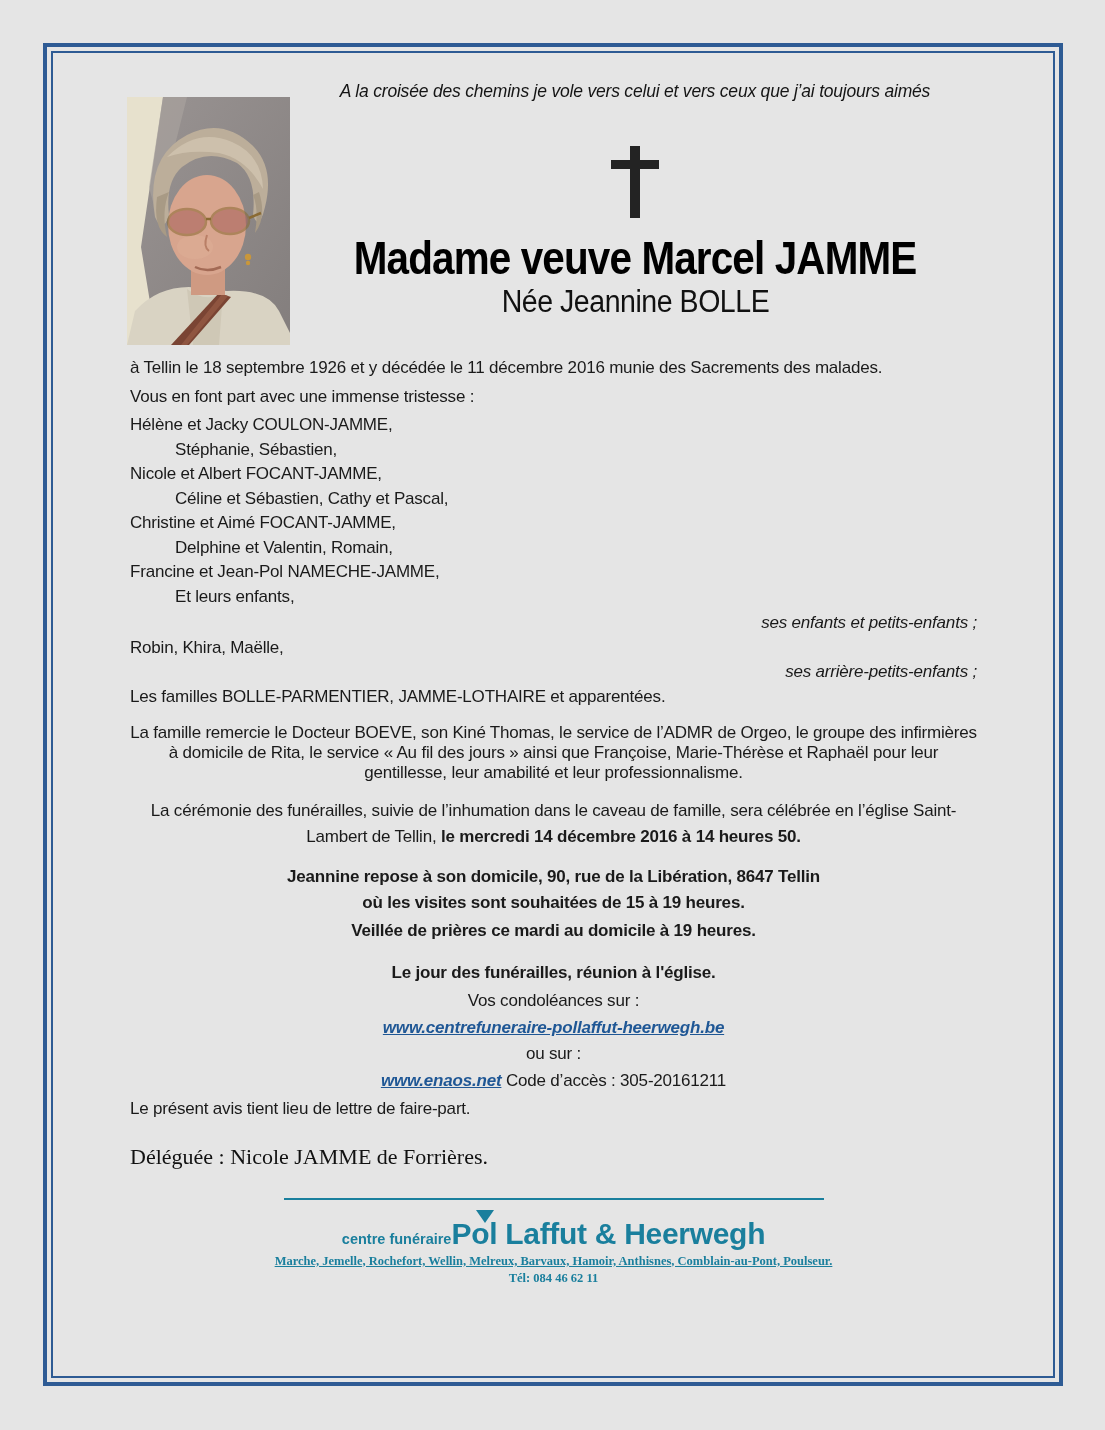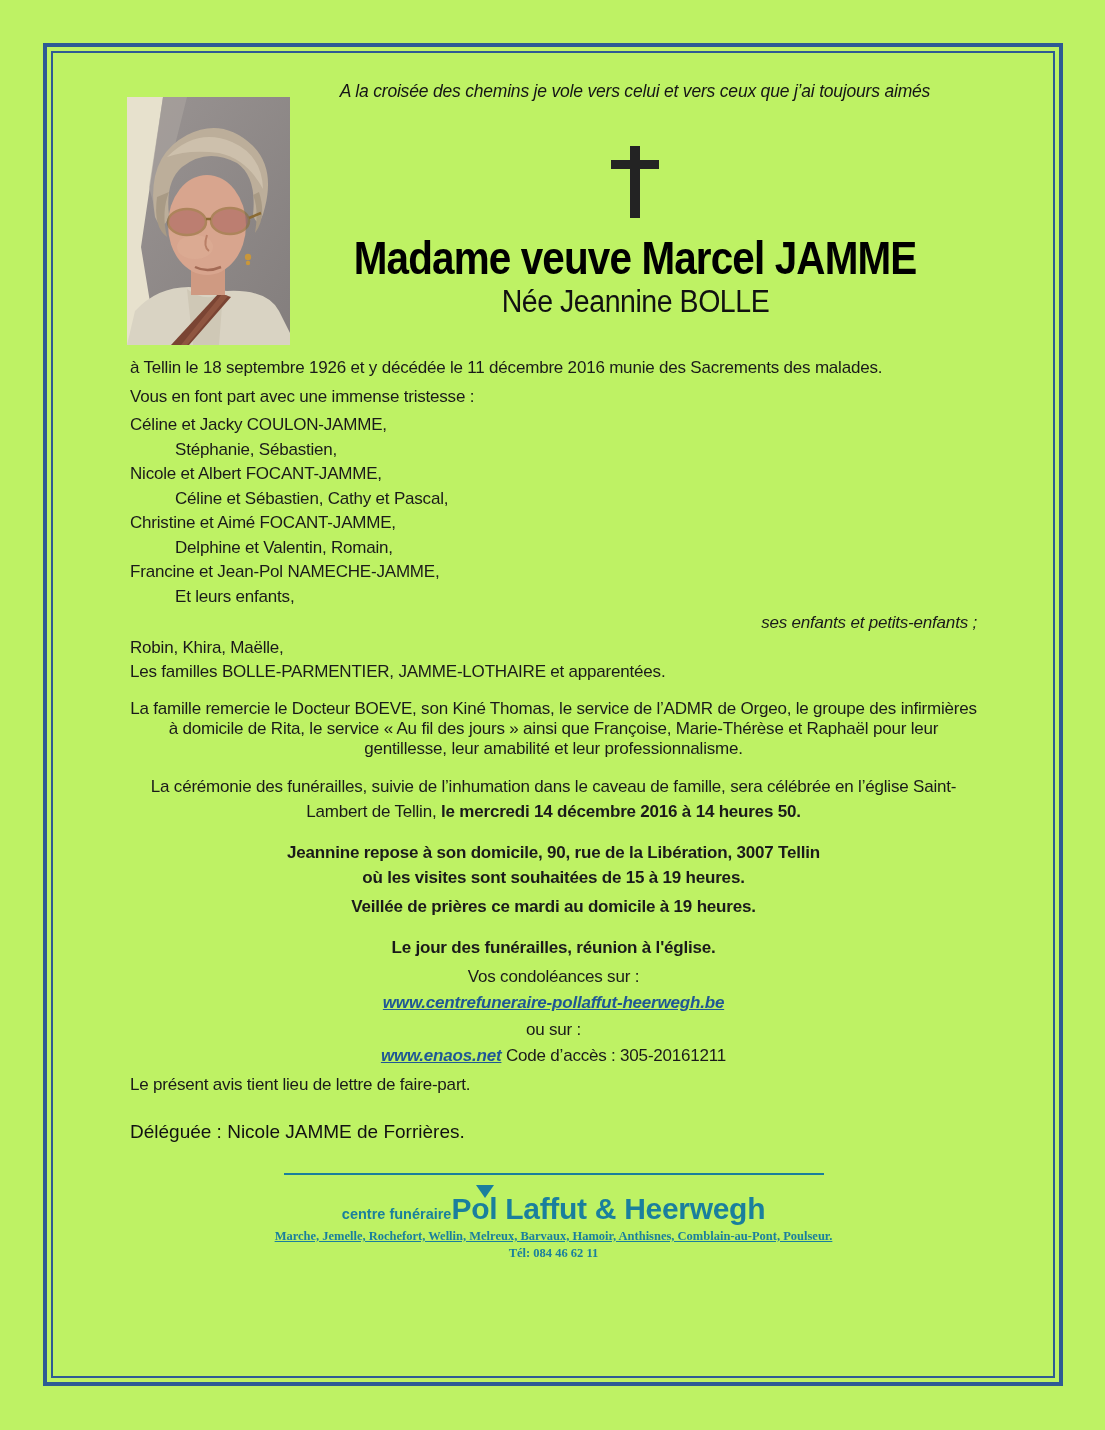--- a/index.html
+++ b/index.html
@@ -5,21 +5,21 @@
   :root{
     --border-blue:#2e5b94;
     --link-blue:#1f5795;
     --footer-teal:#1a7f9d;
     --text:#1a1a1a;
   }
   html,body{margin:0;padding:0;background:#ffffff;}
   .sheet{
     position:relative;
     width:1105px;height:1430px;
-    background:#bef264;
+    background:#e5e5e5;
     font-family:"Liberation Sans", sans-serif;
     color:var(--text);
     overflow:hidden;
   }
   .border-outer{
     position:absolute;left:43px;top:43px;right:42px;bottom:44px;
     border:4px solid var(--border-blue);
     pointer-events:none;
   }
   .border-inner{
@@ -80,22 +80,22 @@
   .thanks{line-height:20px;}
   .ceremony{line-height:25.5px;}
   .repose{line-height:25.5px;}
   .link{
     color:var(--link-blue);
     font-weight:bold;font-style:italic;
     text-decoration:underline;
     cursor:pointer;
   }
   .serifline{
-    font-family:Liberation Sans, sans-serif;
-    font-size:19px;line-height:26px;letter-spacing:0;
+    font-family:Liberation Serif, serif;
+    font-size:22px;line-height:26px;letter-spacing:0;
     color:#111;
   }
   .footer{
     margin-top:28px;
     text-align:center;
     color:var(--footer-teal);
   }
   .fline{
     width:540px;height:0;margin:0 auto;
     border-top:2px solid var(--footer-teal);
@@ -183,39 +183,40 @@
       </div>
       <h1 class="title"><span class="cond">Madame veuve Marcel JAMME</span></h1>
       <h2 class="subtitle"><span class="cond">Née Jeannine BOLLE</span></h2>
     </div>
 
     <p class="body left mt36">à Tellin le 18 septembre 1926 et y décédée le 11 décembre 2016 munie des Sacrements des malades.</p>
 
     <p class="body left mt16">Vous en font part avec une immense tristesse :</p>
 
     <div class="mt16">
-      <p class="body left">Céline et Jacky COULON-JAMME,</p>
+      <p class="body left">Hélène et Jacky COULON-JAMME,</p>
       <p class="body left indent">Stéphanie, Sébastien,</p>
       <p class="body left">Nicole et Albert FOCANT-JAMME,</p>
       <p class="body left indent">Céline et Sébastien, Cathy et Pascal,</p>
       <p class="body left">Christine et Aimé FOCANT-JAMME,</p>
       <p class="body left indent">Delphine et Valentin, Romain,</p>
       <p class="body left">Francine et Jean-Pol NAMECHE-JAMME,</p>
       <p class="body left indent">Et leurs enfants,</p>
     </div>
 
     <p class="body right italic mt2">ses enfants et petits-enfants ;</p>
     <p class="body left">Robin, Khira, Maëlle,</p>
+    <p class="body right italic">ses arrière-petits-enfants ;</p>
     <p class="body left">Les familles BOLLE-PARMENTIER, JAMME-LOTHAIRE et apparentées.</p>
 
     <p class="body center thanks mt14">La famille remercie le Docteur BOEVE, son Kiné Thomas, le service de l’ADMR de Orgeo, le groupe des infirmières à domicile de Rita, le service « Au fil des jours » ainsi que Françoise, Marie-Thérèse et Raphaël pour leur gentillesse, leur amabilité et leur professionnalisme.</p>
 
     <p class="body center ceremony mt15"><span>La cérémonie des funérailles, suivie de l’inhumation dans le caveau de famille, sera célébrée en l’église Saint-Lambert de Tellin, </span><strong>le mercredi 14 décembre 2016 à 14 heures 50.</strong></p>
 
-    <p class="body center bold repose mt15"><span>Jeannine repose à son domicile, 90, rue de la Libération, 3007 Tellin</span><br><span>où les visites sont souhaitées de 15 à 19 heures.</span></p>
+    <p class="body center bold repose mt15"><span>Jeannine repose à son domicile, 90, rue de la Libération, 8647 Tellin</span><br><span>où les visites sont souhaitées de 15 à 19 heures.</span></p>
 
     <p class="body center bold mt16">Veillée de prières ce mardi au domicile à 19 heures.</p>
 
     <p class="body center bold mt17">Le jour des funérailles, réunion à l'église.</p>
 
     <p class="body center mt16">Vos condoléances sur :</p>
     <p class="body center mt2"><a class="link">www.centrefuneraire-pollaffut-heerwegh.be</a></p>
     <p class="body center mt2">ou sur :</p>
     <p class="body center mt2"><a class="link">www.enaos.net</a> <span>Code d’accès : 305-20161211</span></p>
 

